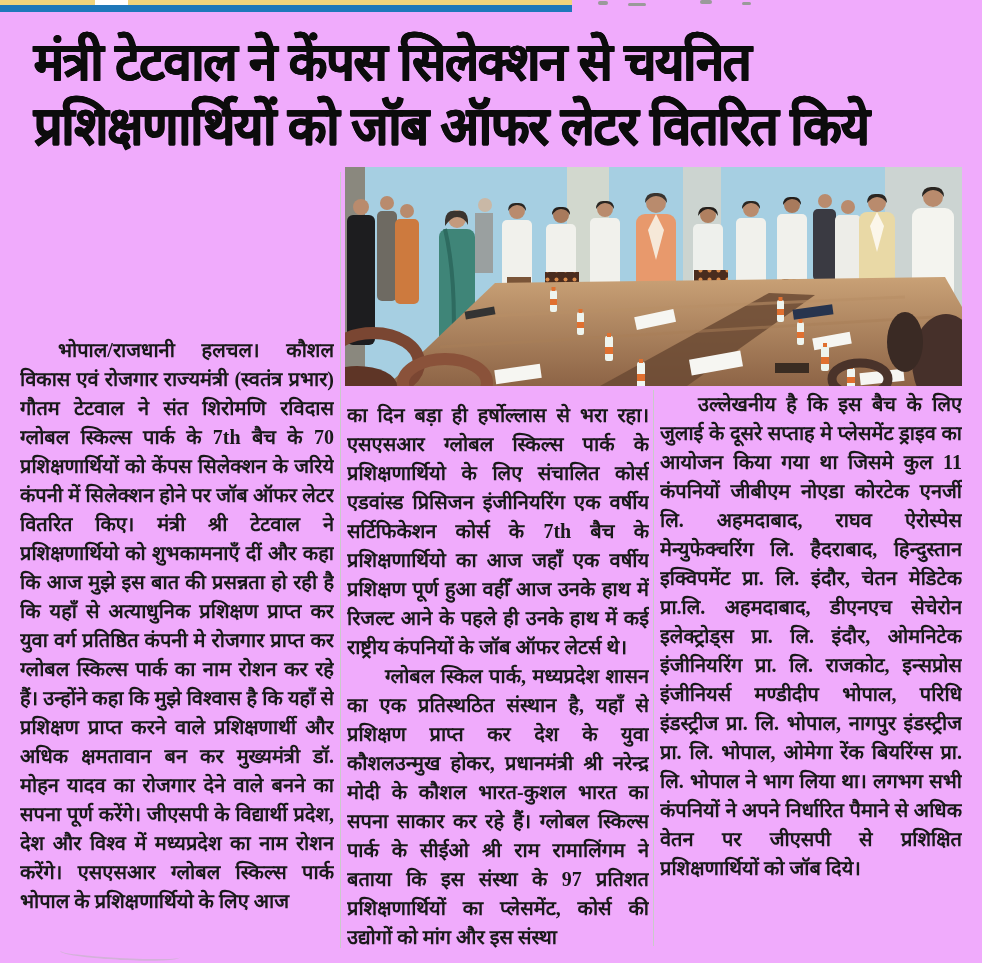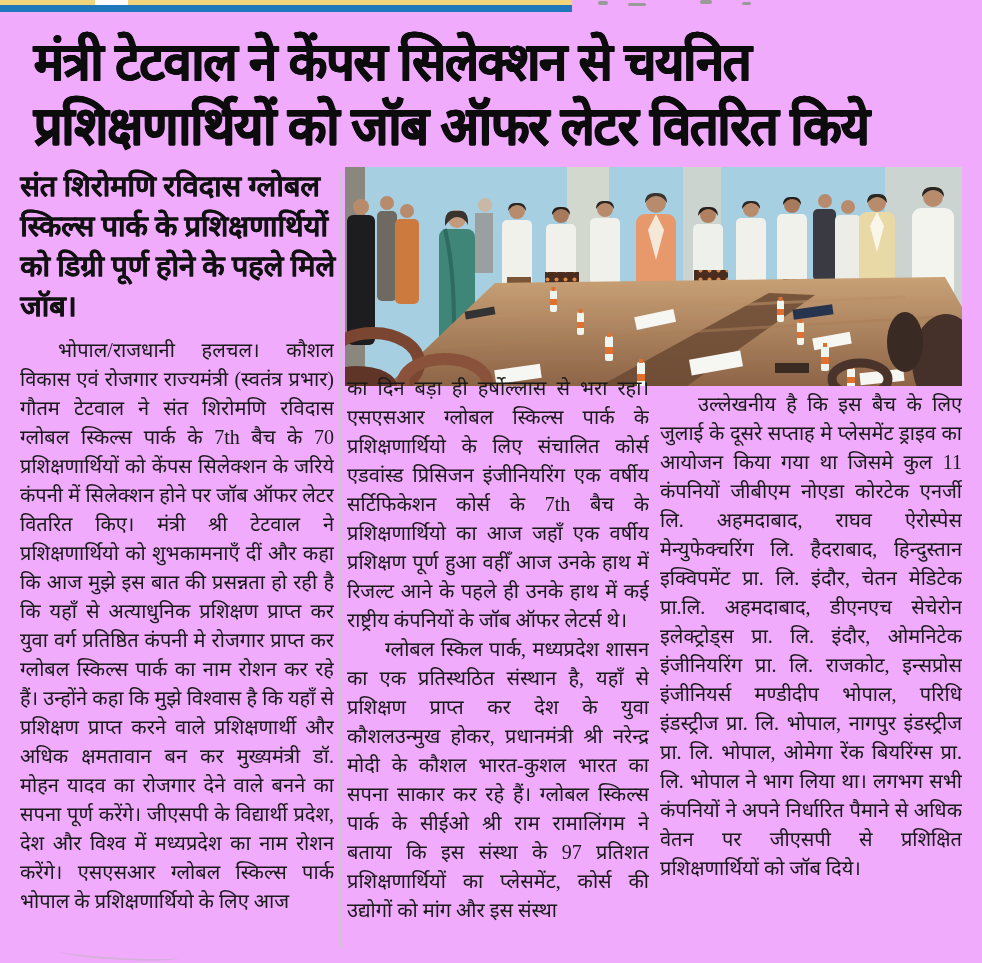--- a/index.html
+++ b/index.html
@@ -31,23 +31,23 @@
   
   .subhead{
     position:absolute;left:20px;top:166px;width:316px;
     font-weight:bold;font-size:29px;line-height:40px;color:#111;
     text-shadow:0.4px 0 0 currentColor;
   }
 
   
   .bodycol{position:absolute;text-align:justify;font-size:20px;line-height:29px;color:#191919;overflow:hidden;}
   .col1{left:20px;top:336px;width:314px;height:614px;}
-  .col2{left:347px;top:374px;width:302px;height:560px;}
+  .col2{left:347px;top:401px;width:302px;height:560px;}
   .col3{left:660px;top:390px;width:302px;height:560px;}
-  .bodycol p{margin:0;}
+  .bodycol p{margin:0;font-weight:bold;}
   .bodycol p.indent{text-indent:38px;}
 
   .colrule{position:absolute;width:1px;background:#c9c9c9;}
   .rule1{left:340px;top:172px;height:776px;}
   .rule2{left:653px;top:390px;height:556px;}
 
   
   .photo{position:absolute;left:345px;top:167px;width:617px;height:219px;overflow:hidden;}
   .photo svg{display:block;}
 
@@ -68,21 +68,20 @@
   <div class="top-frag" style="left:598px;top:1px;width:10px;height:4px;"></div>
   <div class="top-frag" style="left:628px;top:3px;width:18px;height:3px;"></div>
   <div class="top-frag" style="left:700px;top:0px;width:12px;height:4px;"></div>
   <div class="top-frag" style="left:742px;top:2px;width:9px;height:3px;"></div>
 
   <div class="headline">
     <span class="hl-line">मंत्री टेटवाल ने केंपस सिलेक्शन से चयनित</span>
     <span class="hl-line">प्रशिक्षणार्थियों को जॉब ऑफर लेटर वितरित किये</span>
   </div>
 
-  <div class="subhead">संत शिरोमणि रविदास ग्लोबल स्किल्स पार्क के प्रशिक्षणार्थियों को डिग्री पूर्ण होने के पहले मिले जॉब।</div>
 
   <div class="photo">
     <svg width="617" height="219" viewBox="0 0 617 219" xmlns="http://www.w3.org/2000/svg">
       <defs>
         <linearGradient id="tableg" x1="0" y1="0" x2="0" y2="1">
           <stop offset="0" stop-color="#c9a176"></stop>
           <stop offset="1" stop-color="#8d6446"></stop>
         </linearGradient>
         <pattern id="dots" width="9" height="9" patternUnits="userSpaceOnUse">
           <rect width="9" height="9" fill="#4a2c1e"></rect>

